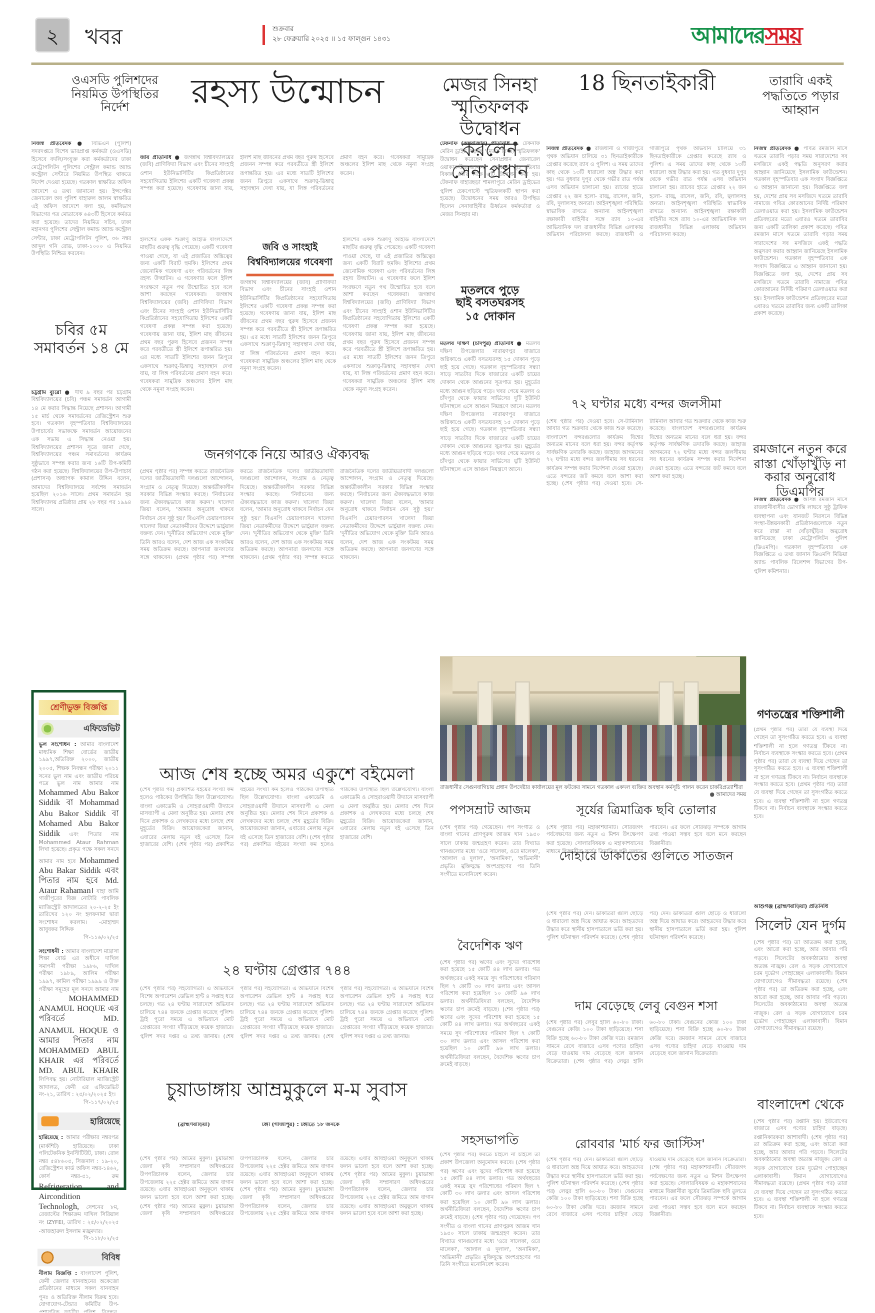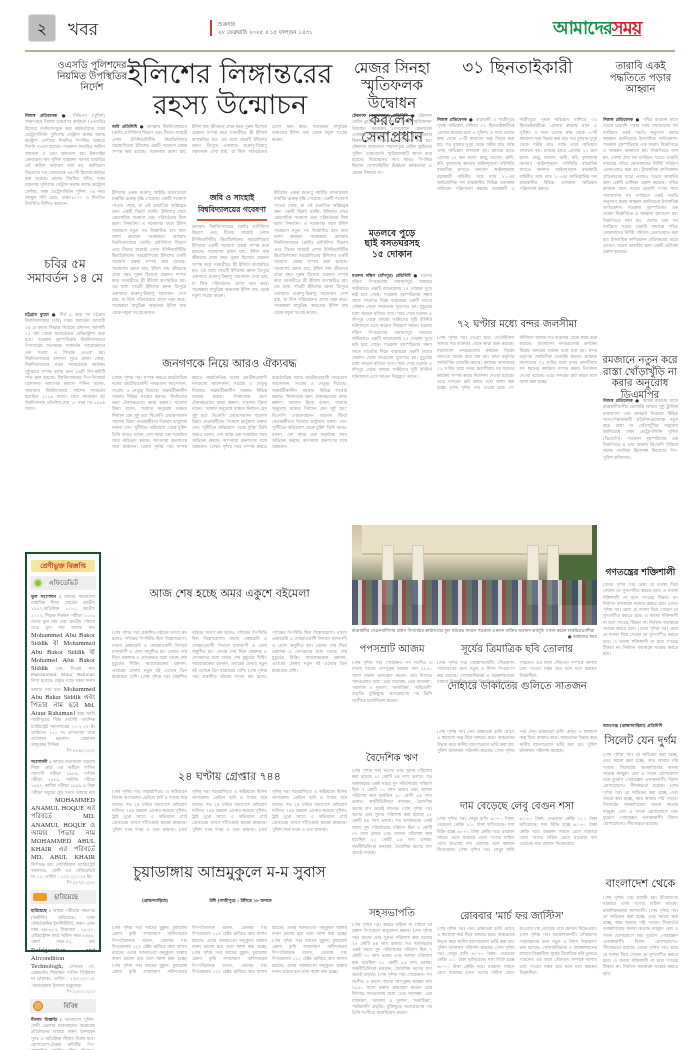--- a/index.html
+++ b/index.html
@@ -16,21 +16,21 @@
   .body-text { position: absolute; font-size: 4.3px; line-height: 6.3px; color: #8a8a8a; text-align: justify; overflow: hidden; }
   .body-text .by { color: #333; font-weight: bold; }
   .photo { position: absolute; left: 352px; top: 525px; width: 245px; height: 100px; background: linear-gradient(180deg, #cfc3a2 0%, #e7dcc2 30%, #8a8f7a 55%, #a89484 75%, #c6b3a0 100%); overflow: hidden; }
   .photo .roof { position: absolute; left: 10px; top: 0; width: 230px; height: 30px; background: #e9dfc6; border-bottom: 2px solid #c8bca0; }
   .photo .pillar { position: absolute; top: 20px; width: 12px; height: 60px; background: #efe9d8; border: 1px solid #d4ccb8; }
   .photo .crowd { position: absolute; left: 0; top: 55px; width: 245px; height: 45px; background: repeating-linear-gradient(90deg, #3a4a6a 0 6px, #e6e6e6 6px 10px, #8a3a3a 10px 14px, #5a6a5a 14px 20px); opacity: 0.75; }
   .photo .tree { position: absolute; right: 0; top: 0; width: 40px; height: 80px; background: #4f6a3a; }
   .caption { position: absolute; left: 352px; top: 628px; width: 245px; font-size: 4.3px; color: #555; line-height: 6px; }
   .ads-box { position: absolute; left: 25px; top: 552px; width: 76px; height: 400px; border: 2px solid #14532d; background: #fff; }
   .ads-title { margin: 6px 4px 4px; height: 12px; background: linear-gradient(90deg, #f7e9a8, #f3d77b, #f7e9a8); color: #c0392b; font-size: 6.5px; text-align: center; line-height: 12px; font-weight: bold; }
-  .ad-cat { height: 14px; margin: 2px 3px; background: #eee; position: relative; font-size: 6.5px; text-align: right; padding-right: 18px; line-height: 14px; color: #333; font-weight: normal; }
+  .ad-cat { height: 14px; margin: 2px 3px; background: #eee; position: relative; font-size: 6.5px; text-align: right; padding-right: 0; line-height: 14px; color: #333; font-weight: bold; }
   .ad-cat .ic { position: absolute; left: 3px; top: 2px; width: 10px; height: 10px; border-radius: 50%; }
   .ad-text { font-size: 4.3px; line-height: 6.2px; color: #8a8a8a; padding: 2px 4px; text-align: justify; }
   .ad-text b { color: #333; }
   .ad-text .en { font-family: "Liberation Serif", serif; font-size: 6.5px; color: #333; line-height: 7px; }
   .ad-text .sig { text-align: right; display: block; }
   .orange-rule { position: absolute; height: 2px; background: #e0623a; }
 </style>
 </head>
 <body>
 
@@ -100,21 +100,20 @@
     <span>বিবিধ</span>
   </div>
   <div class="ad-text">
     <b>নীলাম বিজ্ঞপ্তি :</b>
     <span>বাংলাদেশ পুলিশ, ফেনী জেলার যানবাহনের অকেজো প্রতিষ্ঠানের মাধ্যমে সকল যানবাহন পুনঃ ও অতিরিক্ত নীলাম বিক্রয় হবে। যোগাযোগ-টেন্ডার কমিটির উপ-প্রশাসনিক জাতীয় পুলিশ, নিবন্ধন, ০১-৫৮০৫১৫৭১২ ০১৭৭৫-০১৮৫০৭, আইজী বাহাদুর পুলিশনগর, সুত্রাপুর, ঢাকা : ৪ ১১৬৩০৭৭১২৫, ০১৭১৭-০১১৭৯২</span>
     
   </div>
 </div>
 
 <div class="hd" style="left:115px;top:58px;width:230px;font-size:27px;">
-  <div>ইলিশের লিঙ্গান্তরের</div>
   <div>রহস্য উন্মোচন</div>
 </div>
 <div class="body-text" style="left:112px;top:124px;width:235px;height:58px;column-count:3;column-gap:5px;">
   <span class="by">জবি প্রতিনিধি ●</span>
   <span>জগন্নাথ বিশ্ববিদ্যালয়ের (জবি) প্রাণিবিদ্যা বিভাগ এবং চীনের সাংহাই ওশান ইউনিভার্সিটির কিপ্রতিষ্ঠানের সহযোগিতায় ইলিশের একটি গবেষণা প্রকল্প সম্পন্ন করা হয়েছে। গবেষণায় জানা যায়, ইলিশ মাছ জীবনের প্রথম বছর পুরুষ হিসেবে প্রজনন সম্পন্ন করে পরবর্তীতে স্ত্রী ইলিশে রূপান্তরিত হয়। এর মধ্যে সাতটি ইলিশের জনন ত্রিপুরে একসাথে শুক্রাণু-ডিম্বাণু সহাবস্থান দেখা যায়, যা লিঙ্গ পরিবর্তনের প্রমাণ বহন করে। গবেষকরা সামুদ্রিক অঞ্চলের ইলিশ মাছ থেকে নমুনা সংগ্রহ করেন।</span>
 </div>
 <div class="body-text" style="left:112px;top:190px;width:74px;height:150px;">
   <span>ইলিশের একক শুক্রাণু আইডি বাংলাদেশে মাছটির গুরুত্ব বৃদ্ধি পেয়েছে। একটি গবেষণা পাওয়া গেছে, যা এই প্রজাতির অস্তিত্বের জন্য একটি বিরাট হুমকি। ইলিশের প্রথম জেনোমিক গবেষণা এবং পরিবর্তনের লিঙ্গ রহস্য উদ্ঘাটন। এ গবেষণার ফলে ইলিশ সংরক্ষণে নতুন পথ উন্মোচিত হবে বলে আশা করছেন গবেষকরা।</span>
   <span>জগন্নাথ বিশ্ববিদ্যালয়ের (জবি) প্রাণিবিদ্যা বিভাগ এবং চীনের সাংহাই ওশান ইউনিভার্সিটির কিপ্রতিষ্ঠানের সহযোগিতায় ইলিশের একটি গবেষণা প্রকল্প সম্পন্ন করা হয়েছে। গবেষণায় জানা যায়, ইলিশ মাছ জীবনের প্রথম বছর পুরুষ হিসেবে প্রজনন সম্পন্ন করে পরবর্তীতে স্ত্রী ইলিশে রূপান্তরিত হয়। এর মধ্যে সাতটি ইলিশের জনন ত্রিপুরে একসাথে শুক্রাণু-ডিম্বাণু সহাবস্থান দেখা যায়, যা লিঙ্গ পরিবর্তনের প্রমাণ বহন করে। গবেষকরা সামুদ্রিক অঞ্চলের ইলিশ মাছ থেকে নমুনা সংগ্রহ করেন।</span>
 </div>
@@ -142,21 +141,21 @@
   <div>ছাই বসতঘরসহ</div>
   <div>১৫ দোকান</div>
 </div>
 <div class="body-text" style="left:352px;top:273px;width:80px;height:245px;">
   <span class="by">মতলব দক্ষিণ (চাঁদপুর) প্রতিনিধি ●</span>
   <span>মতলব দক্ষিণ উপজেলার নারায়ণপুর বাজারে অগ্নিকাণ্ডে একটি বসতঘরসহ ১৫ দোকান পুড়ে ছাই হয়ে গেছে। গতকাল বৃহস্পতিবার সন্ধ্যা সাড়ে সাতটার দিকে বাজারের একটি চায়ের দোকান থেকে আগুনের সূত্রপাত হয়। মুহূর্তের মধ্যে আগুন ছড়িয়ে পড়ে। খবর পেয়ে মতলব ও চাঁদপুর থেকে ফায়ার সার্ভিসের দুটি ইউনিট ঘটনাস্থলে এসে আগুন নিয়ন্ত্রণে আনে।</span>
   <span>মতলব দক্ষিণ উপজেলার নারায়ণপুর বাজারে অগ্নিকাণ্ডে একটি বসতঘরসহ ১৫ দোকান পুড়ে ছাই হয়ে গেছে। গতকাল বৃহস্পতিবার সন্ধ্যা সাড়ে সাতটার দিকে বাজারের একটি চায়ের দোকান থেকে আগুনের সূত্রপাত হয়। মুহূর্তের মধ্যে আগুন ছড়িয়ে পড়ে। খবর পেয়ে মতলব ও চাঁদপুর থেকে ফায়ার সার্ভিসের দুটি ইউনিট ঘটনাস্থলে এসে আগুন নিয়ন্ত্রণে আনে।</span>
 </div>
 
 <div class="hd" style="left:435px;top:58px;width:165px;font-size:17px;">
-  <div>৩১ ছিনতাইকারী</div>
+  <div>18 ছিনতাইকারী</div>
 </div>
 <div class="body-text" style="left:437px;top:117px;width:160px;height:200px;column-count:2;column-gap:5px;">
   <span class="by">নিজস্ব প্রতিবেদক ●</span>
   <span>রাজধানী ও গাজীপুরে পৃথক অভিযান চালিয়ে ৩১ ছিনতাইকারীকে গ্রেপ্তার করেছে র‌্যাব ও পুলিশ। এ সময় তাদের কাছ থেকে ১৩টি ধারালো অস্ত্র উদ্ধার করা হয়। গত বুধবার দুপুর থেকে গভীর রাত পর্যন্ত এসব অভিযান চালানো হয়। র‌্যাবের হাতে গ্রেপ্তার ২২ জন হলো- রাজু, রাসেল, জনি, রবি, দুলালসহ অন্যরা। আইনশৃঙ্খলা পরিস্থিতি স্বাভাবিক রাখতে অন্যান্য আইনশৃঙ্খলা রক্ষাকারী বাহিনীর সঙ্গে র‌্যাব ১০-এর আভিযানিক দল রাজধানীর বিভিন্ন এলাকায় অভিযান পরিচালনা করছে।</span>
   <span>রাজধানী ও গাজীপুরে পৃথক অভিযান চালিয়ে ৩১ ছিনতাইকারীকে গ্রেপ্তার করেছে র‌্যাব ও পুলিশ। এ সময় তাদের কাছ থেকে ১৩টি ধারালো অস্ত্র উদ্ধার করা হয়। গত বুধবার দুপুর থেকে গভীর রাত পর্যন্ত এসব অভিযান চালানো হয়। র‌্যাবের হাতে গ্রেপ্তার ২২ জন হলো- রাজু, রাসেল, জনি, রবি, দুলালসহ অন্যরা। আইনশৃঙ্খলা পরিস্থিতি স্বাভাবিক রাখতে অন্যান্য আইনশৃঙ্খলা রক্ষাকারী বাহিনীর সঙ্গে র‌্যাব ১০-এর আভিযানিক দল রাজধানীর বিভিন্ন এলাকায় অভিযান পরিচালনা করছে।</span>
 </div>
 
 <div class="hd" style="left:437px;top:318px;width:160px;font-size:10px;">৭২ ঘণ্টার মধ্যে বন্দর জলসীমা</div>
 <div class="body-text" style="left:437px;top:335px;width:160px;height:185px;column-count:2;column-gap:5px;">
   <span>(শেষ পৃষ্ঠার পর) দেওয়া হবে। সে-টার্মিনাল আবার গত শুক্রবার থেকে কাজ শুরু করেছে। বাংলাদেশ বন্দরগুলোর কার্যক্রম বিশ্বের অন্যতম মানের বলে ধরা হয়। বন্দর কর্তৃপক্ষ সার্বক্ষণিক তদারকি করছে। জাহাজ আগমনের ৭২ ঘণ্টার মধ্যে বন্দর জলসীমায় সব ধরনের কার্যক্রম সম্পন্ন করার নির্দেশনা দেওয়া হয়েছে। এতে বন্দরের জট কমবে বলে আশা করা হচ্ছে।</span>
@@ -190,28 +189,28 @@
   <span>(শেষ পৃষ্ঠার পর) তা অতিক্রম করা হচ্ছে, এবং আরো করা হচ্ছে, আর আবার পরি পড়বে। সিলেটের অবকাঠামোর অবস্থা অত্যন্ত নাজুক। রেল ও সড়ক যোগাযোগে চরম দুর্ভোগ পোহাচ্ছেন এলাকাবাসী। বিমান যোগাযোগেও সীমাবদ্ধতা রয়েছে।</span>
 </div>
 
 <div class="hd" style="left:603px;top:878px;width:75px;font-size:11px;text-align:center;">বাংলাদেশ থেকে</div>
 <div class="body-text" style="left:603px;top:895px;width:75px;height:150px;">
   <span>(শেষ পৃষ্ঠার পর) রপ্তানি হয়। ইউরোপের বাজারে এসব পণ্যের চাহিদা বাড়ছে। রপ্তানিকারকরা আশাবাদী।</span>
   <span>(শেষ পৃষ্ঠার পর) তা অতিক্রম করা হচ্ছে, এবং আরো করা হচ্ছে, আর আবার পরি পড়বে। সিলেটের অবকাঠামোর অবস্থা অত্যন্ত নাজুক। রেল ও সড়ক যোগাযোগে চরম দুর্ভোগ পোহাচ্ছেন এলাকাবাসী। বিমান যোগাযোগেও সীমাবদ্ধতা রয়েছে।</span>
   <span>(প্রথম পৃষ্ঠার পর) তারা যে ব্যবস্থা দিয়ে গেছেন তা সুসংগঠিত করতে হবে। এ ব্যবস্থা শক্তিশালী না হলে গণতন্ত্র টিকবে না। নির্বাচন ব্যবস্থাকে সংস্কার করতে হবে।</span>
 </div>
 
-<div class="hd" style="left:112px;top:358px;width:235px;font-size:11px;">জনগণকে নিয়ে আরও ঐক্যবদ্ধ</div>
+<div class="hd" style="left:112px;top:358px;width:235px;font-size:11px;font-family:Liberation Serif, serif;">জনগণকে নিয়ে আরও ঐক্যবদ্ধ</div>
 <div class="body-text" style="left:112px;top:375px;width:235px;height:232px;column-count:3;column-gap:5px;">
   <span>(প্রথম পৃষ্ঠার পর) সম্পন্ন করতে রাজনৈতিক দলের জাতীয়তাবাদী দলগুলো আন্দোলন, সংগ্রাম ও নেতৃত্ব দিয়েছে। অন্তর্বর্তীকালীন সরকার বিভিন্ন সংস্কার করছে। 'নির্বাচনের জন্য ঐক্যবদ্ধভাবে কাজ করুন'। খালেদা জিয়া বলেন, 'আমার অনুরোধ থাকবে নির্বাচন যেন সুষ্ঠু হয়।' বিএনপি চেয়ারপারসন খালেদা জিয়া নেতাকর্মীদের উদ্দেশে ভার্চুয়াল বক্তব্য দেন। 'দুর্নীতির অভিযোগ থেকে মুক্তি' তিনি আরও বলেন, দেশ আজ এক সংকটময় সময় অতিক্রম করছে। আপনারা জনগণের সঙ্গে থাকবেন।</span>
   <span>(প্রথম পৃষ্ঠার পর) সম্পন্ন করতে রাজনৈতিক দলের জাতীয়তাবাদী দলগুলো আন্দোলন, সংগ্রাম ও নেতৃত্ব দিয়েছে। অন্তর্বর্তীকালীন সরকার বিভিন্ন সংস্কার করছে। 'নির্বাচনের জন্য ঐক্যবদ্ধভাবে কাজ করুন'। খালেদা জিয়া বলেন, 'আমার অনুরোধ থাকবে নির্বাচন যেন সুষ্ঠু হয়।' বিএনপি চেয়ারপারসন খালেদা জিয়া নেতাকর্মীদের উদ্দেশে ভার্চুয়াল বক্তব্য দেন। 'দুর্নীতির অভিযোগ থেকে মুক্তি' তিনি আরও বলেন, দেশ আজ এক সংকটময় সময় অতিক্রম করছে। আপনারা জনগণের সঙ্গে থাকবেন।</span>
   <span>(প্রথম পৃষ্ঠার পর) সম্পন্ন করতে রাজনৈতিক দলের জাতীয়তাবাদী দলগুলো আন্দোলন, সংগ্রাম ও নেতৃত্ব দিয়েছে। অন্তর্বর্তীকালীন সরকার বিভিন্ন সংস্কার করছে। 'নির্বাচনের জন্য ঐক্যবদ্ধভাবে কাজ করুন'। খালেদা জিয়া বলেন, 'আমার অনুরোধ থাকবে নির্বাচন যেন সুষ্ঠু হয়।' বিএনপি চেয়ারপারসন খালেদা জিয়া নেতাকর্মীদের উদ্দেশে ভার্চুয়াল বক্তব্য দেন। 'দুর্নীতির অভিযোগ থেকে মুক্তি' তিনি আরও বলেন, দেশ আজ এক সংকটময় সময় অতিক্রম করছে। আপনারা জনগণের সঙ্গে থাকবেন।</span>
 </div>
 
-<div class="hd" style="left:112px;top:588px;width:235px;font-size:11px;">আজ শেষ হচ্ছে অমর একুশে বইমেলা</div>
+<div class="hd" style="left:112px;top:612px;width:235px;font-size:14px;">আজ শেষ হচ্ছে অমর একুশে বইমেলা</div>
 <div class="body-text" style="left:112px;top:630px;width:235px;height:130px;column-count:3;column-gap:5px;">
   <span>(শেষ পৃষ্ঠার পর) প্রকাশিত বইয়ের সংখ্যা কম হলেও পাঠকের উপস্থিতি ছিল উল্লেখযোগ্য। বাংলা একাডেমি ও সোহরাওয়ার্দী উদ্যানে মাসব্যাপী এ মেলা অনুষ্ঠিত হয়। মেলার শেষ দিনে প্রকাশক ও লেখকদের মধ্যে চলছে শেষ মুহূর্তের বিক্রি। আয়োজকেরা জানান, এবারের মেলায় নতুন বই এসেছে তিন হাজারের বেশি।</span>
   <span>(শেষ পৃষ্ঠার পর) প্রকাশিত বইয়ের সংখ্যা কম হলেও পাঠকের উপস্থিতি ছিল উল্লেখযোগ্য। বাংলা একাডেমি ও সোহরাওয়ার্দী উদ্যানে মাসব্যাপী এ মেলা অনুষ্ঠিত হয়। মেলার শেষ দিনে প্রকাশক ও লেখকদের মধ্যে চলছে শেষ মুহূর্তের বিক্রি। আয়োজকেরা জানান, এবারের মেলায় নতুন বই এসেছে তিন হাজারের বেশি।</span>
   <span>(শেষ পৃষ্ঠার পর) প্রকাশিত বইয়ের সংখ্যা কম হলেও পাঠকের উপস্থিতি ছিল উল্লেখযোগ্য। বাংলা একাডেমি ও সোহরাওয়ার্দী উদ্যানে মাসব্যাপী এ মেলা অনুষ্ঠিত হয়। মেলার শেষ দিনে প্রকাশক ও লেখকদের মধ্যে চলছে শেষ মুহূর্তের বিক্রি। আয়োজকেরা জানান, এবারের মেলায় নতুন বই এসেছে তিন হাজারের বেশি।</span>
 </div>
 
 <div class="hd" style="left:112px;top:771px;width:235px;font-size:11px;">২৪ ঘণ্টায় গ্রেপ্তার ৭৪৪</div>
 <div class="body-text" style="left:112px;top:789px;width:235px;height:110px;column-count:3;column-gap:5px;">
   <span>(শেষ পৃষ্ঠার পর) সহযোগিতা। এ অভিযানে বিশেষ অপারেশন ডেভিল হান্ট ৪ সপ্তাহ ধরে চলছে। গত ২৪ ঘণ্টায় সারাদেশে অভিযান চালিয়ে ৭৪৪ জনকে গ্রেপ্তার করেছে পুলিশ। ট্রাই পুরো সময়ে এ অভিযানে মোট গ্রেপ্তারের সংখ্যা দাঁড়িয়েছে কয়েক হাজারে। পুলিশ সদর দপ্তর এ তথ্য জানায়।</span>
   <span>(শেষ পৃষ্ঠার পর) সহযোগিতা। এ অভিযানে বিশেষ অপারেশন ডেভিল হান্ট ৪ সপ্তাহ ধরে চলছে। গত ২৪ ঘণ্টায় সারাদেশে অভিযান চালিয়ে ৭৪৪ জনকে গ্রেপ্তার করেছে পুলিশ। ট্রাই পুরো সময়ে এ অভিযানে মোট গ্রেপ্তারের সংখ্যা দাঁড়িয়েছে কয়েক হাজারে। পুলিশ সদর দপ্তর এ তথ্য জানায়।</span>

